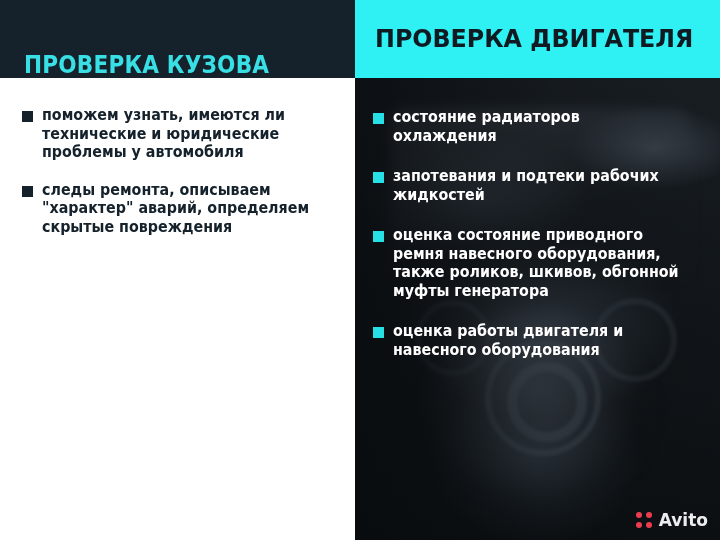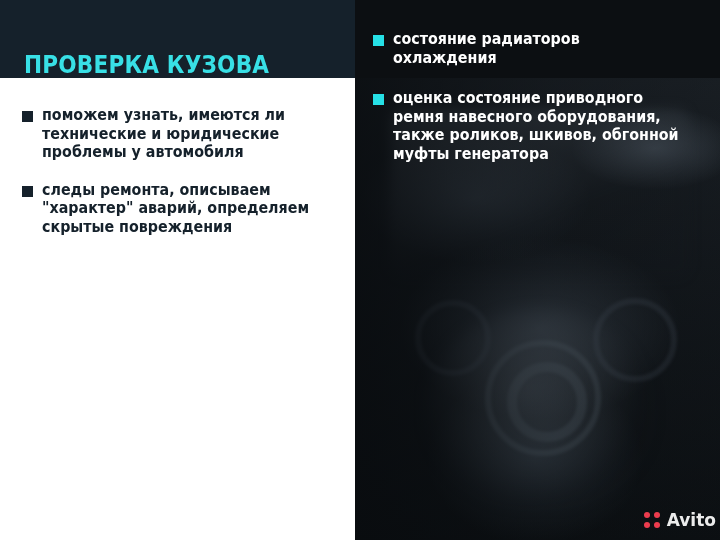--- a/index.html
+++ b/index.html
@@ -163,21 +163,21 @@
     z-index: 5;
     padding: 30px 14px 0 18px;
     box-sizing: border-box;
   }
   .panel-right .li-text { color: #ffffff; }
   .panel-right .li { margin-bottom: 22px; }
 
   
   .watermark {
     position: absolute;
-    right: 4px;
+    right: 12px;
     bottom: 10px;
     z-index: 9;
     display: flex;
     align-items: center;
     gap: 6px;
     color: #ffffff;
     font-family: "DejaVu Sans", sans-serif;
     font-size: 17px;
     font-weight: bold;
     opacity: 0.92;
@@ -219,28 +219,39 @@
   </div>
 
   <div class="panel-right">
     <div class="engine-art"></div>
     <div class="engine-ring r3"></div>
     <div class="engine-ring r4"></div>
     <div class="engine-ring r1"></div>
     <div class="engine-ring r2"></div>
     <div class="scrim"></div>
 
+    <div class="header-right">
+      <div class="title">ПРОВЕРКА ДВИГАТЕЛЯ</div>
+    </div>
     <div class="list-right">
       <div class="li">
         <span class="bullet cyan"></span>
         <span class="li-text">состояние радиаторов охлаждения</span>
       </div>
       <div class="li">
         <span class="bullet cyan"></span>
+        <span class="li-text">запотевания и подтеки рабочих жидкостей</span>
+      </div>
+      <div class="li">
+        <span class="bullet cyan"></span>
         <span class="li-text">оценка состояние приводного ремня навесного оборудования, также роликов, шкивов, обгонной муфты генератора</span>
+      </div>
+      <div class="li">
+        <span class="bullet cyan"></span>
+        <span class="li-text">оценка работы двигателя и навесного оборудования</span>
       </div>
     </div>
   </div>
 
   <div class="watermark">
     <span class="wm-logo">
       <i></i>
         <i></i>
         <i></i>
         <i></i>

